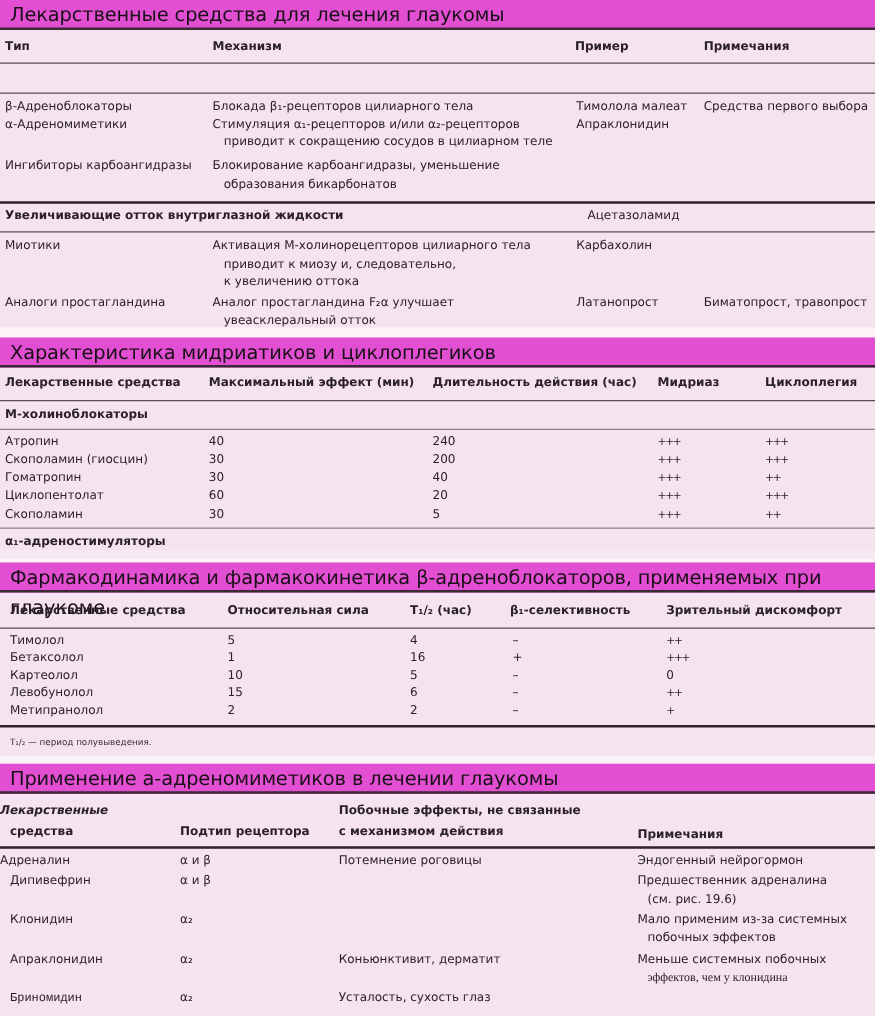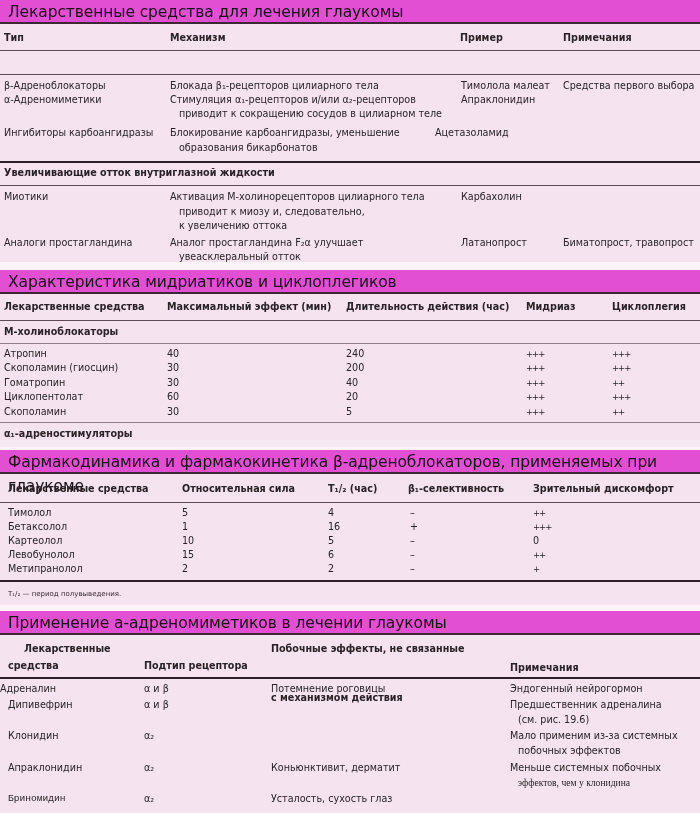--- a/index.html
+++ b/index.html
@@ -51,21 +51,21 @@
   <div class="row" style="top:93px;">
     <span class="cell" style="left:4px;">α-Адреномиметики</span>
     <span class="cell" style="left:170px;">Стимуляция α₁-рецепторов и/или α₂-рецепторов</span>
     <span class="cell" style="left:179px; top:14px;">приводит к сокращению сосудов в цилиарном теле</span>
     <span class="cell" style="left:461px;">Апраклонидин</span>
   </div>
   <div class="row" style="top:126px;">
     <span class="cell" style="left:4px;">Ингибиторы карбоангидразы</span>
     <span class="cell" style="left:170px;">Блокирование карбоангидразы, уменьшение</span>
     <span class="cell" style="left:179px; top:15px;">образования бикарбонатов</span>
-    <span class="cell" style="left:435px;">Ацетазоламид</span>
+    <span class="cell" style="left:470px;margin-top:40px;">Ацетазоламид</span>
   </div>
   <div class="line dark" style="top:161px;"></div>
 
   <span class="cell" style="left:4px; top:166px; font-weight:bold;">Увеличивающие отток внутриглазной жидкости</span>
   <div class="line" style="top:185px;"></div>
 
   <div class="row" style="top:190px;">
     <span class="cell" style="left:4px;">Миотики</span>
     <span class="cell" style="left:170px;">Активация М-холинорецепторов цилиарного тела</span>
     <span class="cell" style="left:179px; top:15px;">приводит к миозу и, следовательно,</span>
@@ -185,25 +185,25 @@
   </div>
   <div class="line dark" style="top:130px;"></div>
   <span class="cell footnote" style="left:8px; top:137px;">T₁/₂ — период полувыведения.</span>
 </div>
 
 <div class="gap" style="top:605px; height:6px;"></div>
 
 <div class="section" style="top:611px; height:202px;">
   <div class="title-bar">Применение а-адреномиметиков в лечении глаукомы</div>
   <div class="row" style="top:31px;">
-    <span class="cell" style="left:24px; font-weight:bold;">Лекарственные</span>
+    <span class="cell" style="left:0; font-weight:bold;font-style:italic;">Лекарственные</span>
     <span class="cell" style="left:8px; top:17px; font-weight:bold;">средства</span>
     <span class="cell" style="left:144px; top:17px; font-weight:bold;">Подтип рецептора</span>
     <span class="cell" style="left:271px; font-weight:bold;">Побочные эффекты, не связанные</span>
-    <span class="cell" style="left:271px; top:17px; font-weight:bold;margin-top:32px;">с механизмом действия</span>
+    <span class="cell" style="left:271px; top:17px; font-weight:bold;">с механизмом действия</span>
     <span class="cell" style="left:510px; top:19px; font-weight:bold;">Примечания</span>
   </div>
   <div class="line dark" style="top:66px;"></div>
 
   <div class="row" style="top:71px;">
     <span class="cell" style="left:0;">Адреналин</span>
     <span class="cell" style="left:144px;">α и β</span>
     <span class="cell" style="left:271px;">Потемнение роговицы</span>
     <span class="cell" style="left:510px;">Эндогенный нейрогормон</span>
   </div>

